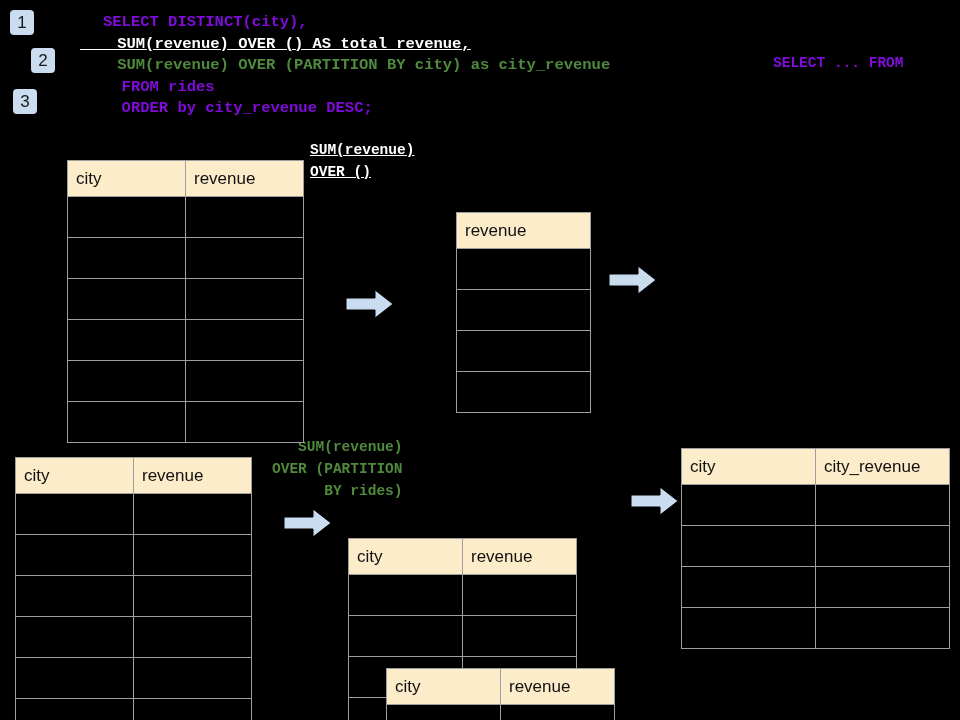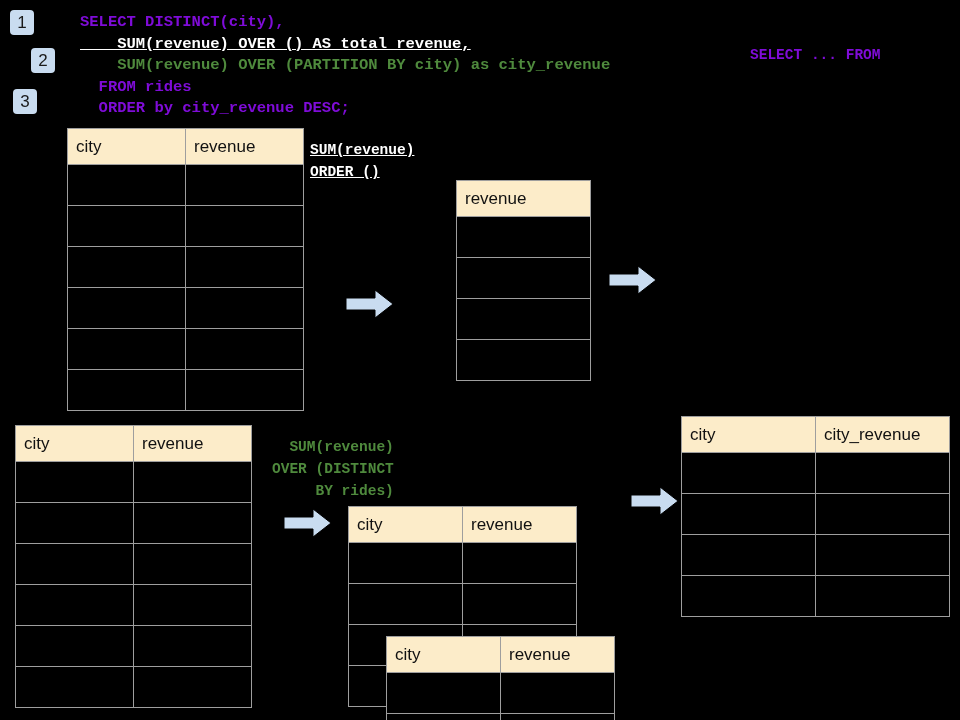--- a/index.html
+++ b/index.html
@@ -37,40 +37,41 @@
     position: absolute;
     font-family: "Liberation Mono", "DejaVu Sans Mono", monospace;
     font-size: 15.5px;
     font-weight: bold;
     white-space: pre;
     line-height: 21.5px;
     letter-spacing: 0px;
   }
   .code-line { white-space: pre; }
 
-  .c-purple { color: #7f0cd8; }
+  .c-purple { color: #7f0cd8; margin-left: 23px; }
   .c-red    { color: #ffffff; text-decoration: underline; }
   .c-green  { color: #4f8a3d; text-align: right; }
 
   
   .annot {
     position: absolute;
     font-family: "Liberation Mono", "DejaVu Sans Mono", monospace;
     font-size: 14.5px;
     font-weight: bold;
     white-space: pre;
     line-height: 22px;
   }
 
   
   .tbl {
     position: absolute;
     border-collapse: collapse;
     table-layout: fixed;
     background: #000000;
+    margin-top: 32px;
   }
   .tbl th, .tbl td {
     border: 1px solid #9e9e9e;
     padding: 0;
     margin: 0;
   }
   .tbl th {
     background: #fcecc9;
     color: #111111;
     font-family: "Liberation Sans", sans-serif;
@@ -98,25 +99,25 @@
 <div id="stage">
 
   <div id="badges">
       <div class="badge" style="left: 10px; top: 10px;">1</div>
       <div class="badge" style="left: 31px; top: 48px;">2</div>
       <div class="badge" style="left: 13px; top: 89px;">3</div>
     </div>
 
   <div class="code" id="sql-block" style="left:80px; top:12px;"><div class="code-line c-purple">SELECT DISTINCT(city),</div><div class="code-line c-red">    SUM(revenue) OVER () AS total_revenue,</div><div class="code-line c-green">    SUM(revenue) OVER (PARTITION BY city) as city_revenue</div><div class="code-line c-purple">  FROM rides</div><div class="code-line c-purple">  ORDER by city_revenue DESC;</div></div>
 
-  <div class="annot c-purple" id="annot-select-from" style="left: 750px; top: 44px;"><div>SELECT ... FROM</div></div>
-
-  <div class="annot c-red" id="annot-sum-over-empty" style="left: 310px; top: 139px;"><div>SUM(revenue)</div><div>ORDER ()</div></div>
-
-  <div class="annot c-green" id="annot-sum-over-partition" style="left: 272px; top: 436px;"><div>SUM(revenue)</div><div>OVER (DISTINCT</div><div>BY rides)</div></div>
+  <div class="annot c-purple" id="annot-select-from" style="left: 750px; top: 52px;"><div>SELECT ... FROM</div></div>
+
+  <div class="annot c-red" id="annot-sum-over-empty" style="left: 310px; top: 139px;"><div>SUM(revenue)</div><div>OVER ()</div></div>
+
+  <div class="annot c-green" id="annot-sum-over-partition" style="left: 272px; top: 436px;"><div>SUM(revenue)</div><div>OVER (PARTITION</div><div>BY rides)</div></div>
 
   <div id="tables">
       <table class="tbl" style="left: 67px; top: 128px;">
         <colgroup>
           <col style="width: 118px;">
           <col style="width: 118px;">
         </colgroup>
         <thead>
           <tr>
             <th>city</th>

